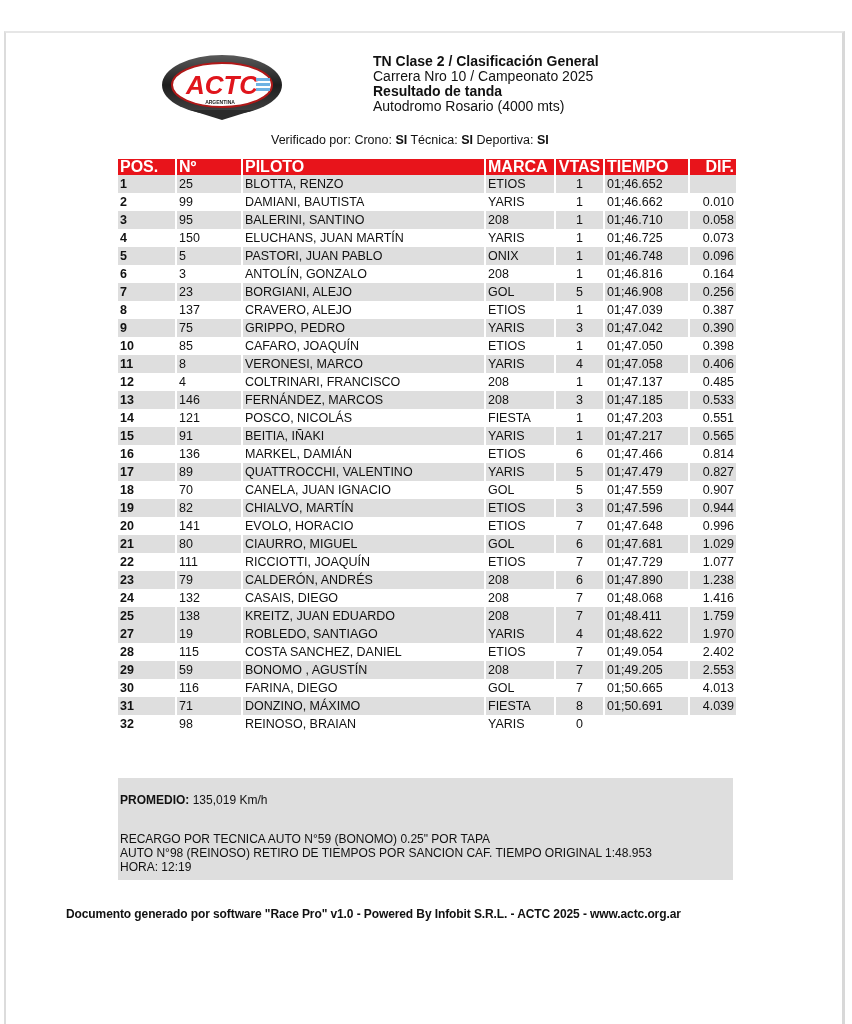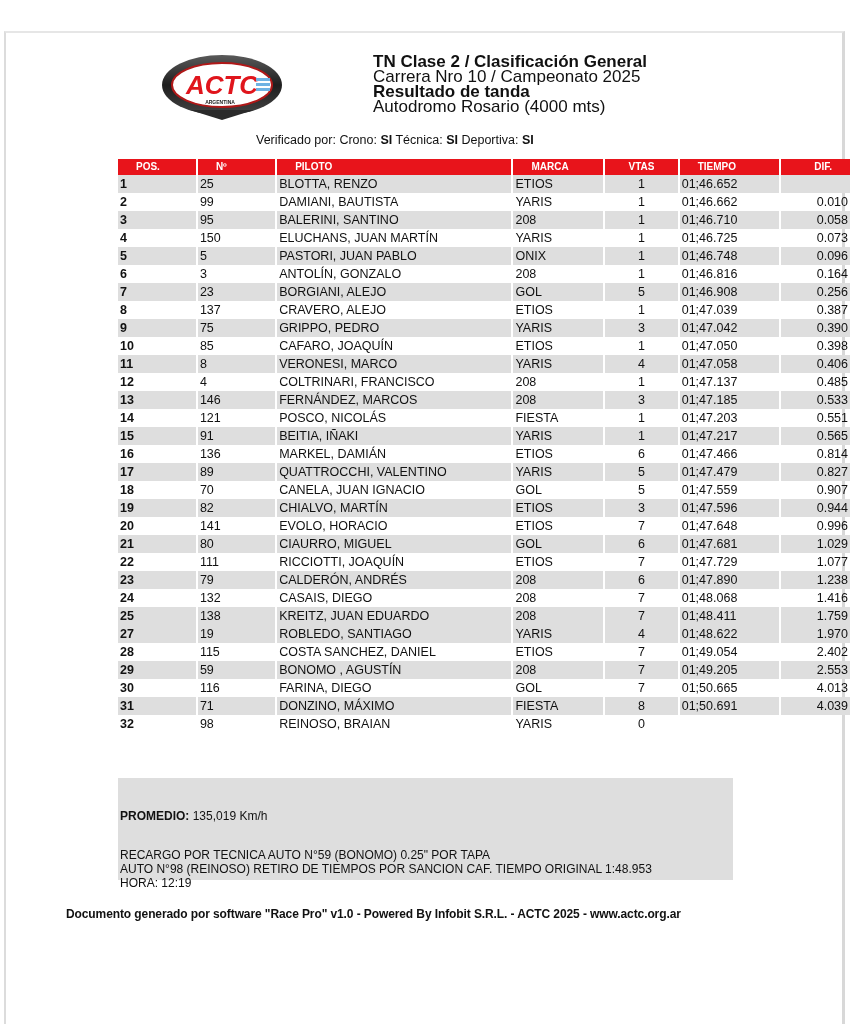--- a/index.html
+++ b/index.html
@@ -6,48 +6,48 @@
   body {
     width: 852px; height: 1024px; background: #ffffff; position: relative; overflow: hidden;
     font-family: "Liberation Sans", sans-serif; color: #111;
   }
   .page {
     position: absolute; left: 4px; top: 31px; width: 841px; height: 1000px;
     border-left: 2px solid #dcdcdc; border-right: 3px solid #d8d8d8; border-top: 2px solid #e6e6e6;
     box-sizing: border-box; background: #fff;
   }
   .logo { position: absolute; left: 160px; top: 52px; width: 124px; height: 70px; }
-  .head-text { position: absolute; left: 373px; top: 54px; font-size: 17px; line-height: 15px; }
+  .head-text { position: absolute; left: 373px; top: 54px; font-size: 14px; line-height: 15px; }
   .head-text .b { font-weight: bold; }
-  .verif { position: absolute; left: 256px; top: 133px; font-size: 12.5px; }
+  .verif { position: absolute; left: 271px; top: 133px; font-size: 12.5px; }
   .verif b { font-weight: bold; }
 
   table.results {
     position: absolute; left: 116px; top: 159px; border-collapse: separate; border-spacing: 2px 0;
     font-size: 12.5px;
   }
   table.results th {
-    background: #e8141b; color: #ffffff; font-weight: bold; height: 16px; padding: 0 18px;
-    text-align: left; line-height: 16px; font-size: 10px;
+    background: #e8141b; color: #ffffff; font-weight: bold; height: 16px; padding: 0 2px;
+    text-align: left; line-height: 16px; font-size: 16px;
   }
   table.results td { height: 18px; padding: 0 2px; line-height: 18px; white-space: nowrap; }
   table.results tr.odd td { background: #dedede; }
   .c-pos { width: 53px; font-weight: bold; }
   .c-num { width: 60px; }
   .c-pil { width: 237px; margin-top: 48px; }
   .c-mar { width: 64px; }
   .c-vta { width: 43px; text-align: center !important; }
   .c-tie { width: 79px; }
   .c-dif { width: 42px; text-align: right !important; margin-top: 36px; }
 
   .notes {
     position: absolute; left: 118px; top: 778px; width: 615px; height: 102px; background: #dedede;
     font-size: 12px; line-height: 14px; box-sizing: border-box; padding: 15px 0 0 2px;
   }
-  .notes .prom { margin-bottom: 25px; margin-top: 16px; }
+  .notes .prom { margin-bottom: 25px; }
   .notes .prom b { font-weight: bold; }
   .footer {
     position: absolute; left: 66px; top: 907px; font-size: 12px; font-weight: bold;
     font-family: "Liberation Sans", sans-serif; letter-spacing: -0.1px;
   }
 </style>
 </head>
 <body>
 
 <div class="page"></div>

